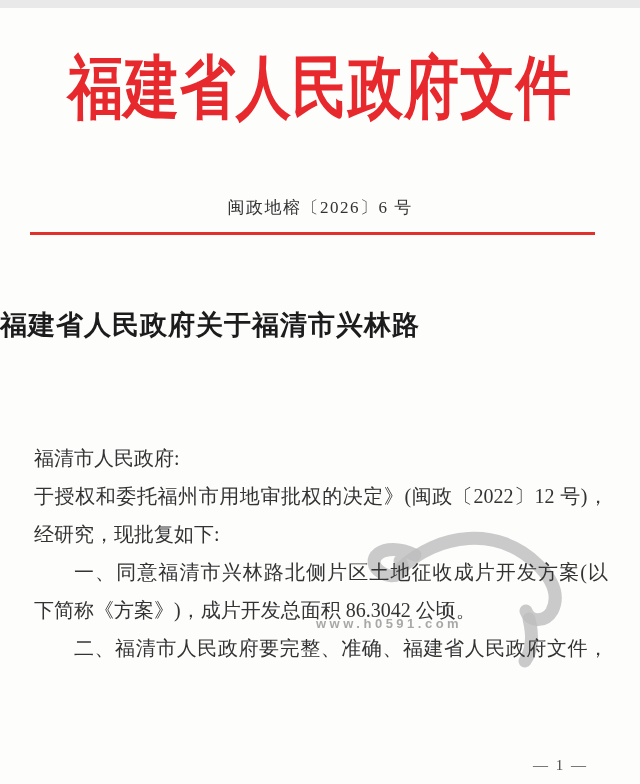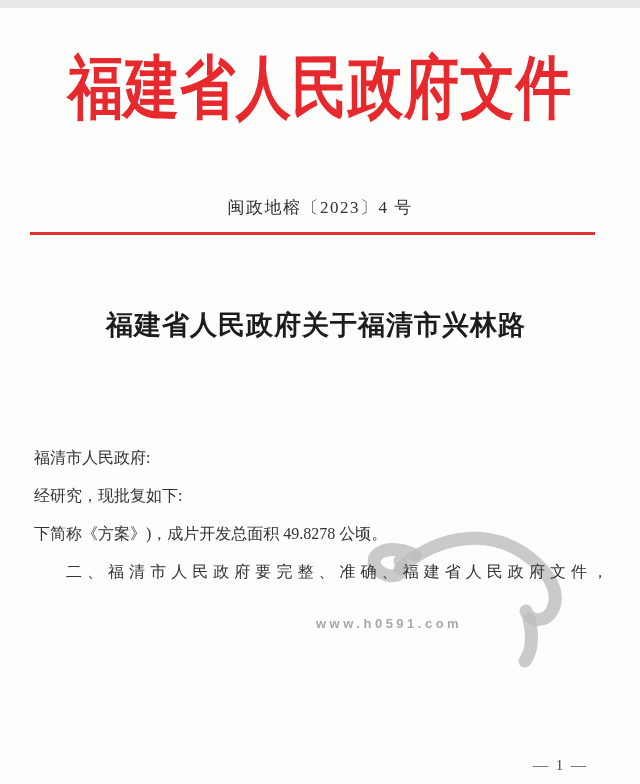--- a/index.html
+++ b/index.html
@@ -27,30 +27,29 @@
     font-size:17px; color:#333;
     letter-spacing:1.5px;
   }
   .red-rule {
     position:absolute; top:224px; left:30px;
     width:565px; height:3px;
     background:#e0312f;
   }
   .doc-title {
     position:absolute; top:297px; left:0; right:8px;
-    text-align:center;
     font-size:27px; font-weight:bold;
     line-height:41px;
     color:#1c1c1c;
     letter-spacing:1px;
   }
   .body-text {
     position:absolute; top:431px; left:34px;
     width:574px;
-    font-size:16px; line-height:38px;
+    font-size:20px; line-height:38px;
     color:#333;
     z-index:2;
   }
   .line { height:38px; }
   .line.indent { text-indent:2em; }
   .line.full { text-align:justify; text-align-last:justify; }
   .watermark {
     position:absolute; left:320px; top:495px;
     width:310px; height:180px;
     z-index:1;
@@ -80,41 +79,43 @@
     white-space:nowrap;
   }
 </style>
 </head>
 <body>
 
 <div class="page">
 
   <div class="doc-header">福建省人民政府文件</div>
 
-  <div class="doc-number">闽政地榕〔2023〕4 号</div>
+  <div class="doc-number">闽政地榕〔2026〕6 号</div>
 
   <div class="red-rule"></div>
 
   <div class="doc-title">
     <div>福建省人民政府关于福清市兴林路</div>
   </div>
 
   <div class="watermark">
     <svg width="310" height="180" viewBox="0 0 310 180">
       <g fill="none" stroke="#bdbdbd" stroke-opacity="0.8" stroke-width="13" stroke-linecap="round">
         <path d="M 95,52 C 62,36 42,58 62,70 C 74,77 88,70 80,58"></path>
         <path d="M 80,66 C 118,30 178,22 218,62 C 232,76 240,92 232,108 C 226,119 210,120 206,108"></path>
         <path d="M 209,116 C 213,132 213,146 205,158"></path>
       </g>
     </svg>
     <div class="wm-url">www.h0591.com</div>
   </div>
 
   <div class="body-text">
     <div class="line">福清市人民政府:</div>
+    <div class="line full">于授权和委托福州市用地审批权的决定》(闽政〔2022〕12 号)，</div>
     <div class="line">经研究，现批复如下:</div>
-    <div class="line">下简称《方案》)，成片开发总面积 49.8278 公顷。</div>
+    <div class="line indent full">一、同意福清市兴林路北侧片区土地征收成片开发方案(以</div>
+    <div class="line">下简称《方案》)，成片开发总面积 86.3042 公顷。</div>
     <div class="line indent full">二、福清市人民政府要完整、准确、福建省人民政府文件，</div>
   </div>
 
   <div class="page-number">— 1 —</div>
 
 </div>
 
 </body></html>

